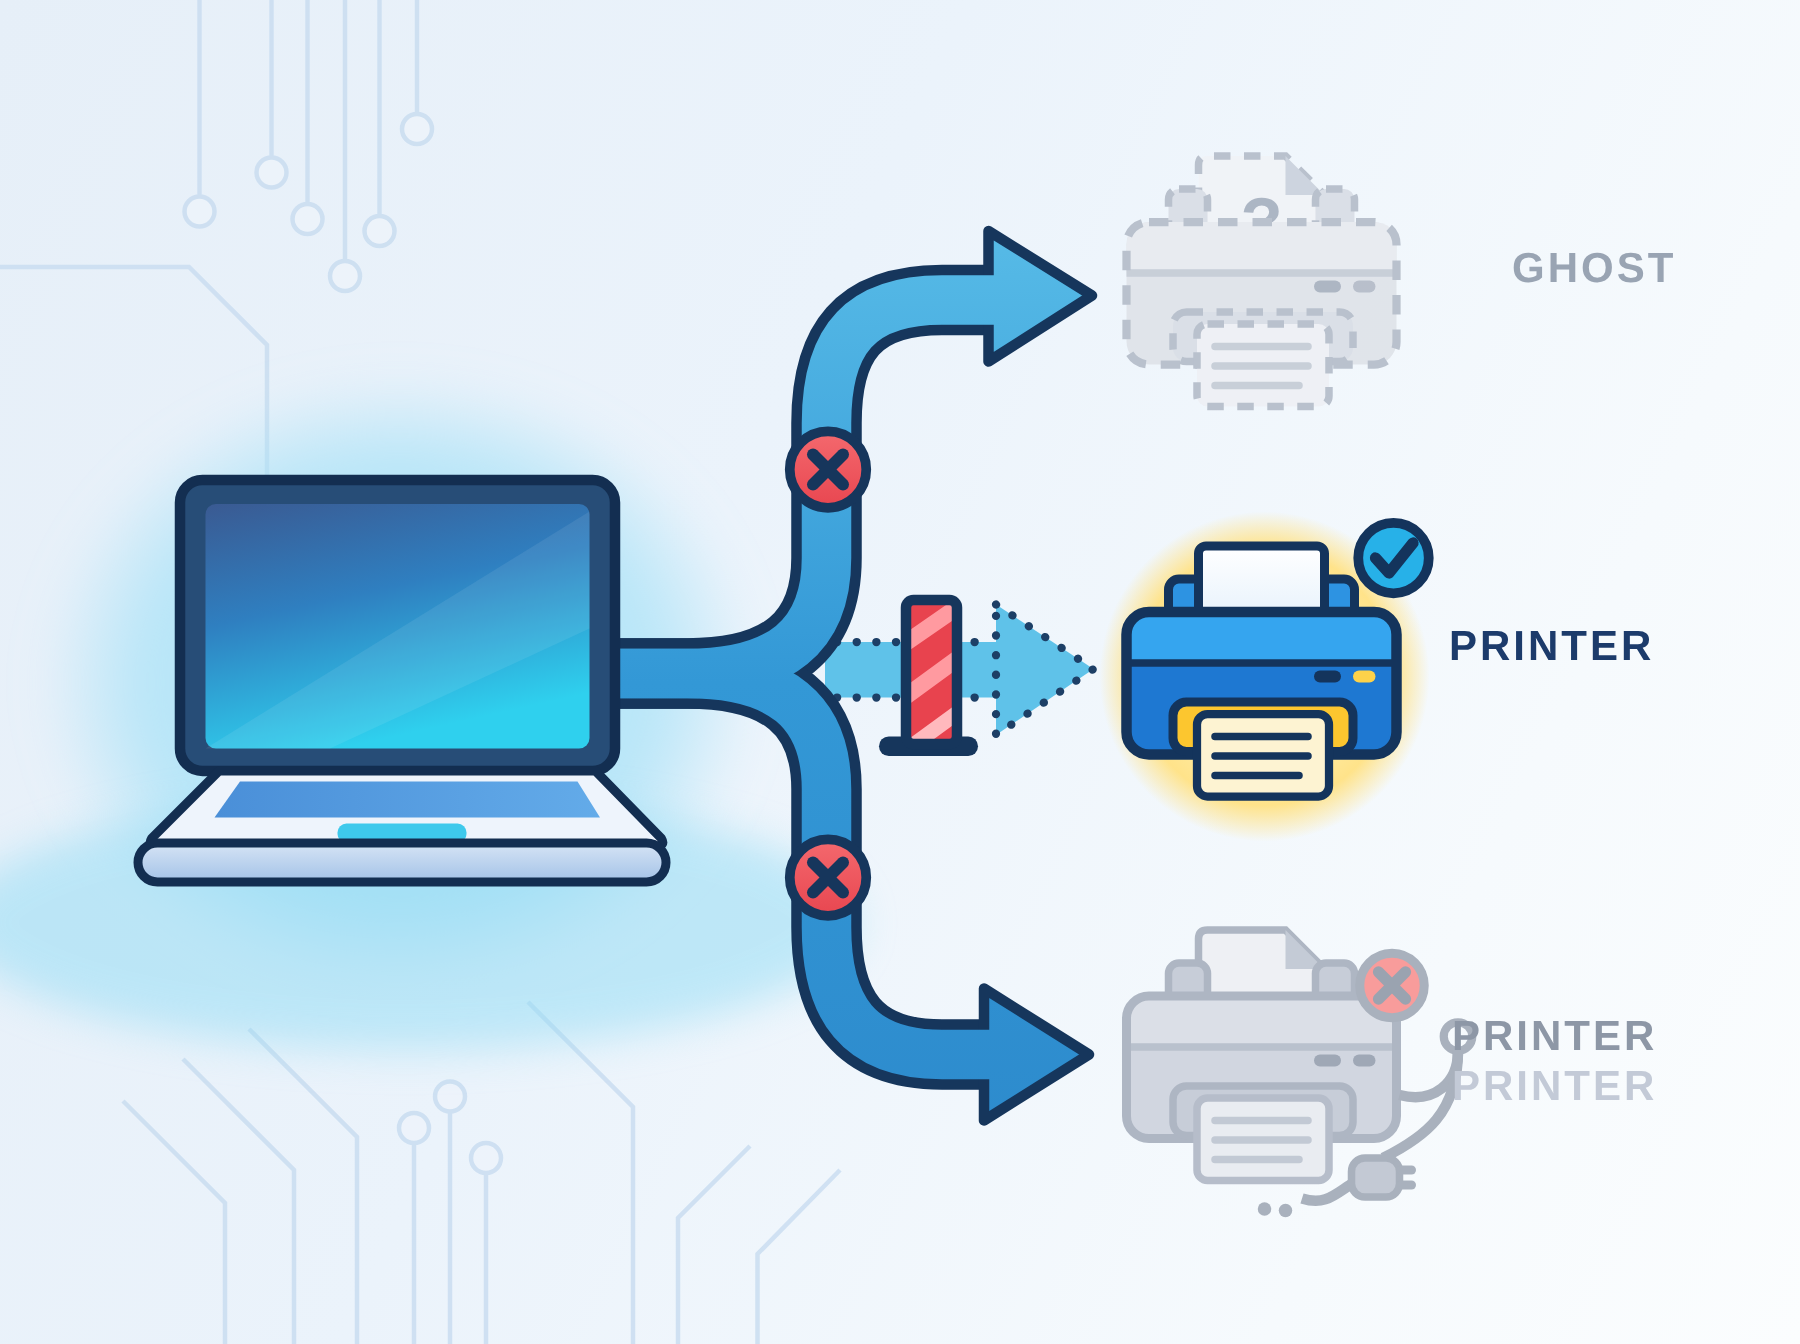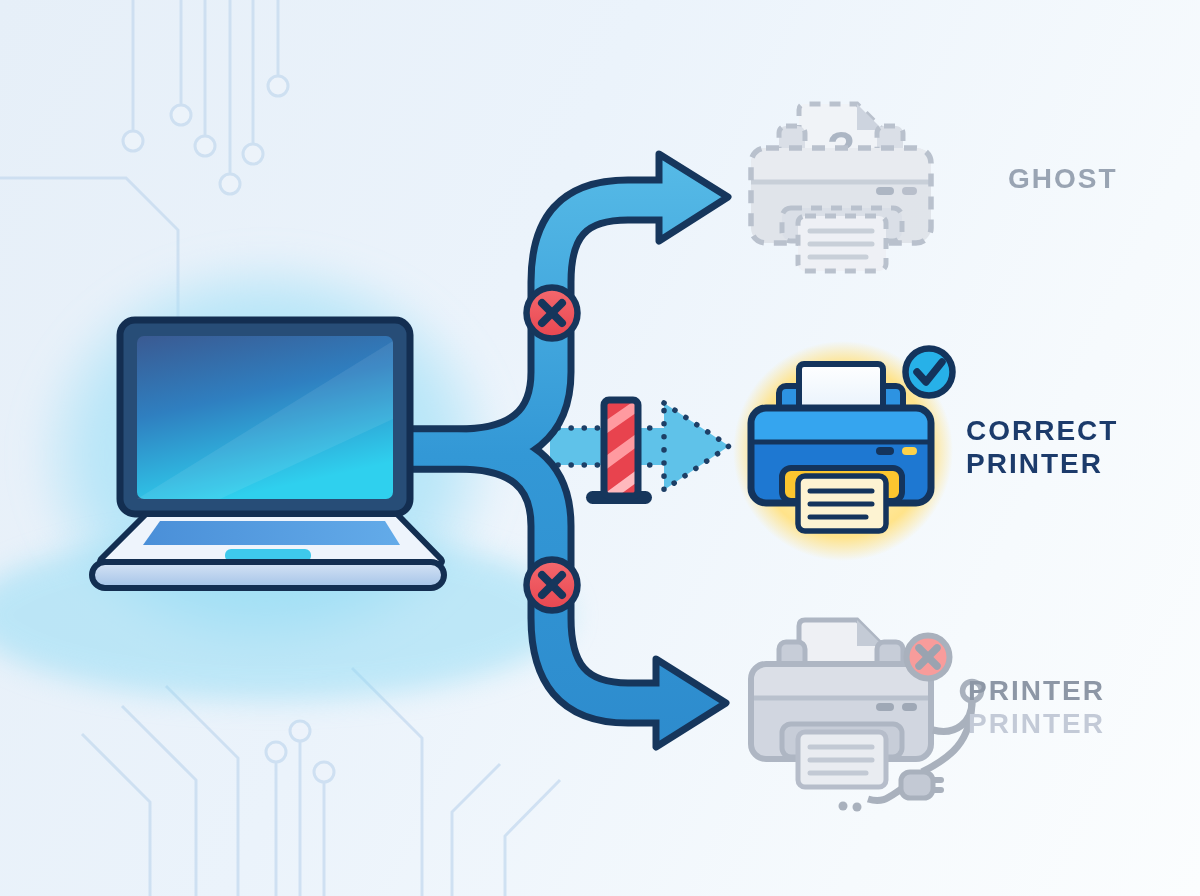--- a/index.html
+++ b/index.html
@@ -242,21 +242,20 @@
       </g>
     </g>
   </g>
 </svg>
 
 <div class="label label-ghost">
   <div>GHOST</div>
 </div>
 
 <div class="label label-correct">
-  <div>CORRECT</div>
   <div>PRINTER</div>
 </div>
 
 <div class="label label-offline">
   <div>PRINTER</div>
   <div class="faded">PRINTER</div>
 </div>
 
 </div>
 

